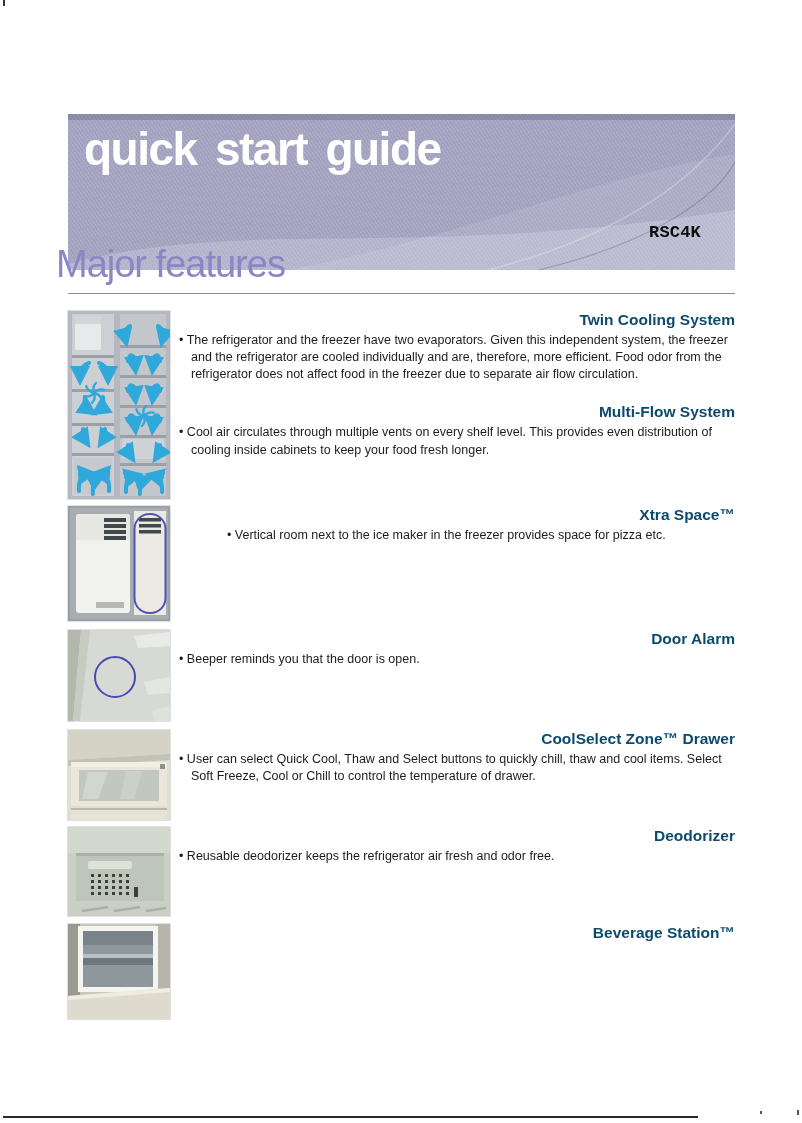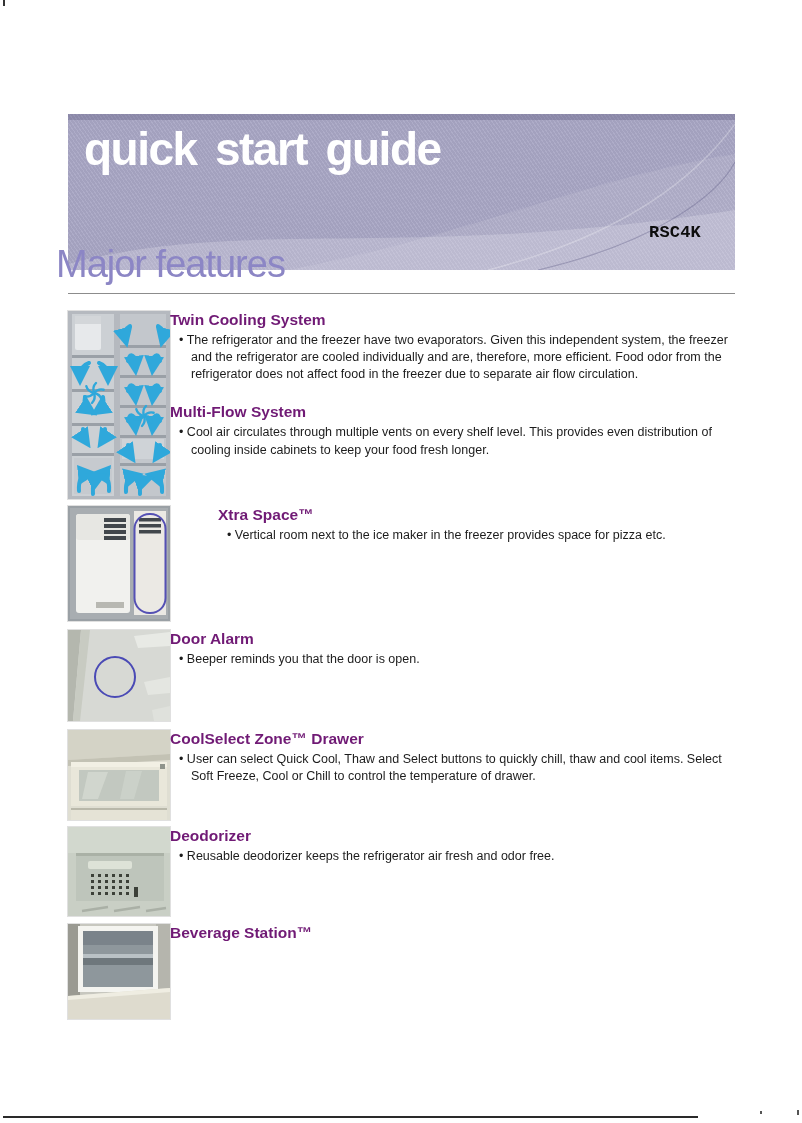--- a/index.html
+++ b/index.html
@@ -28,21 +28,21 @@
   .features{position:absolute;left:68px;top:311px;width:667px;}
   .row{display:flex;align-items:flex-start;}
   .row .photo{flex:none;width:102px;margin-right:11px;outline:1px solid rgba(0,0,0,0.12);}
   .row .photo svg{display:block;}
   .r1{margin-bottom:7px;}
   .r2{margin-bottom:9px;gap:48px;}
   .r3{margin-bottom:9px;min-height:91px;}
   .r4{margin-bottom:8px;min-height:89px;}
   .r5{margin-bottom:7px;min-height:90px;}
   .texts{flex:1;min-width:0;padding-top:0;}
-  .block h3{margin:0 0 3px 0;font-size:15.5px;font-weight:bold;color:#701a75;}
+  .block h3{margin:0 0 3px 0;font-size:15.5px;font-weight:bold;color:#0c4a6e;text-align:right;}
   .block ul{margin:0 0 0 9px;padding:0;}
   .block li{list-style:none;padding-left:12px;text-indent:-12px;font-size:12.5px;line-height:1.37;color:#1c1c1c;max-width:552px;}
   .block li::before{content:"•  ";}
   .block + .block{margin-top:20px;}
 </style>
 </head>
 <body>
 
 <div class="page">
   <div class="crop-tl"></div>

